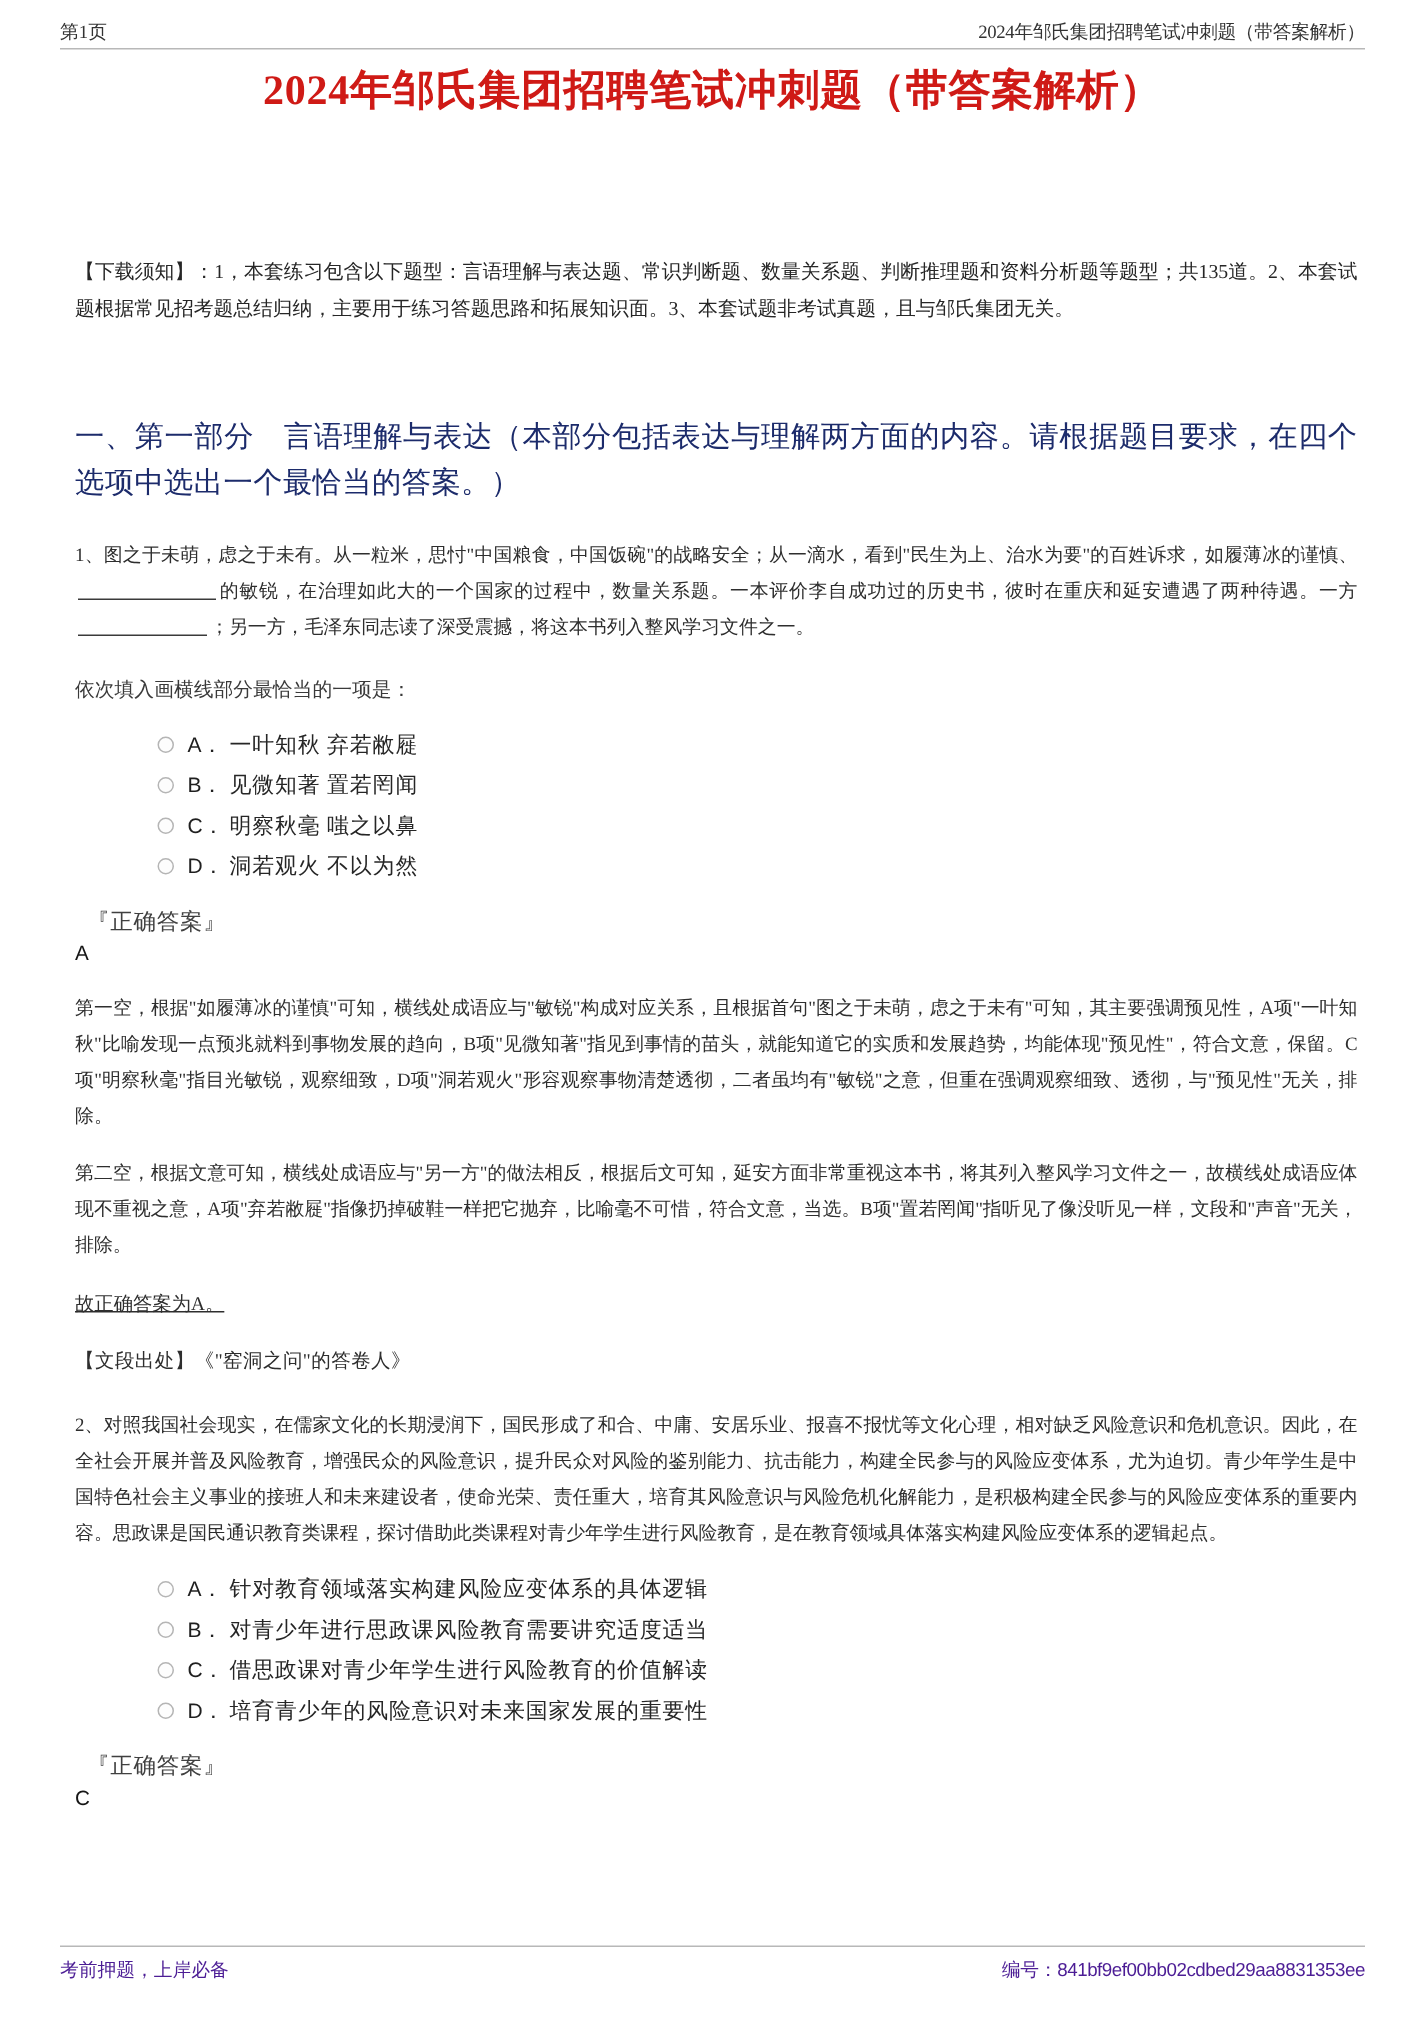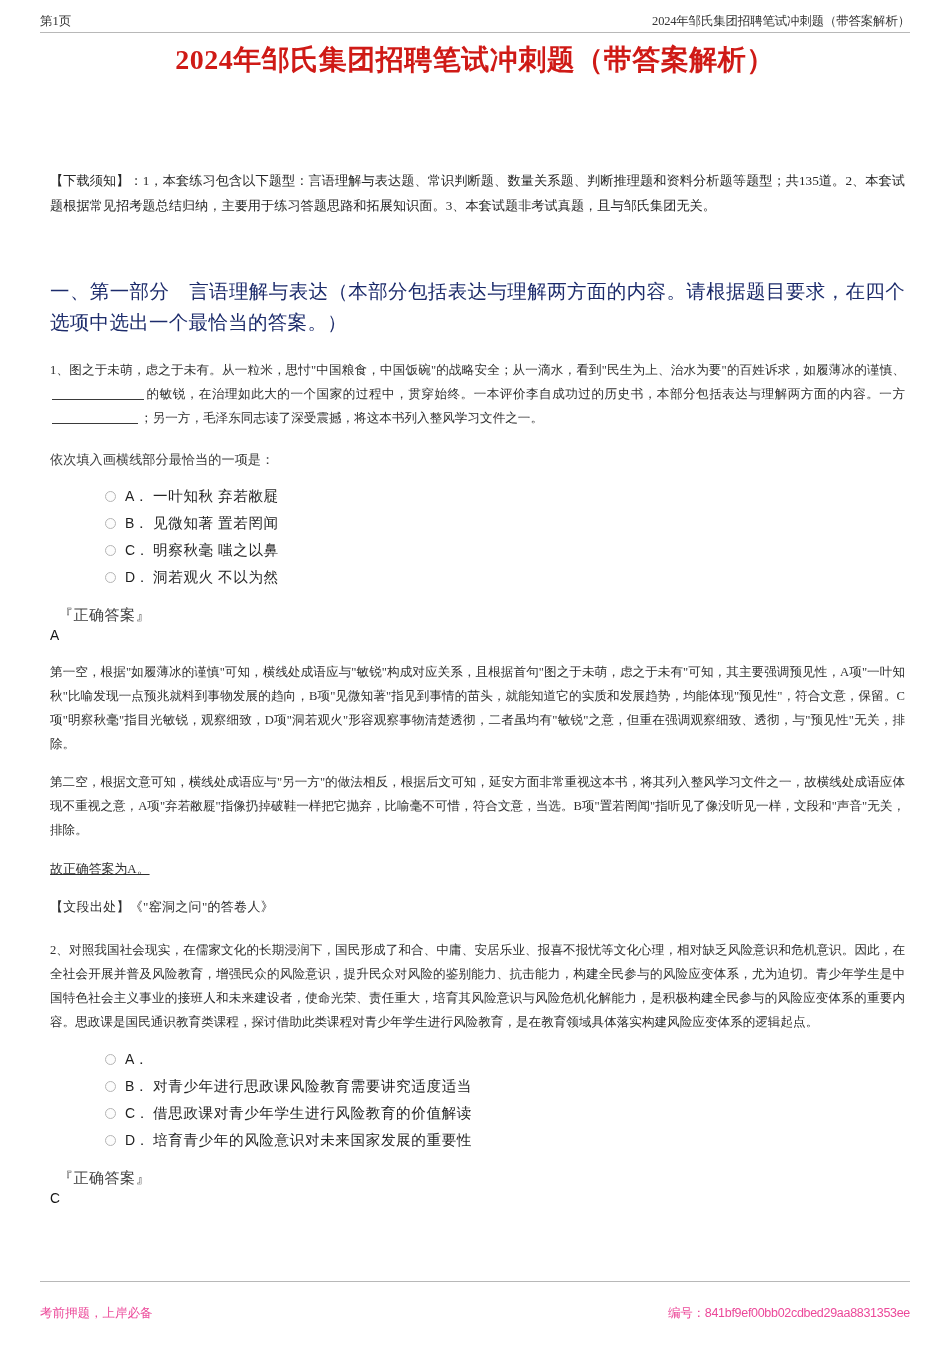--- a/index.html
+++ b/index.html
@@ -184,26 +184,26 @@
     letter-spacing: 0.3px;
   }
 
   
   .page-footer {
     position: absolute;
     bottom: 24px;
     left: 40px;
     right: 40px;
     border-top: 1px solid #b8b8b8;
-    padding-top: 23px;
+    padding-top: 7px;
     display: flex;
     align-items: flex-start;
     justify-content: space-between;
     font-size: 12.5px;
-    color: #ec4899;
+    color: #4c1d95;
     line-height: 16px;
   }
   .page-footer .ftr-right {
     white-space: nowrap;
     letter-spacing: -0.2px;
   }
   .page-footer .ftr-code {
     font-family: "Liberation Sans", sans-serif;
     font-size: 12.5px;
     letter-spacing: -0.3px;
@@ -221,21 +221,21 @@
 
 <div class="content">
 
   <div class="notice">【下载须知】：1，本套练习包含以下题型：言语理解与表达题、常识判断题、数量关系题、判断推理题和资料分析题等题型；共135道。2、本套试题根据常见招考题总结归纳，主要用于练习答题思路和拓展知识面。3、本套试题非考试真题，且与邹氏集团无关。</div>
 
   <div class="section-heading">一、第一部分　言语理解与表达（本部分包括表达与理解两方面的内容。请根据题目要求，在四个选项中选出一个最恰当的答案。）</div>
 
   <div class="q-block">
 
     <div class="q-stem">
-      <span>1、图之于未萌，虑之于未有。从一粒米，思忖"中国粮食，中国饭碗"的战略安全；从一滴水，看到"民生为上、治水为要"的百姓诉求，如履薄冰的谨慎、</span><span class="blank-line"></span><span>的敏锐，在治理如此大的一个国家的过程中，贯穿始终。一本评价李自成功过的历史书，本部分包括表达与理解两方面的内容。一方</span><span class="blank-line short"></span><span>；另一方，毛泽东同志读了深受震撼，将这本书列入整风学习文件之一。</span>
+      <span>1、图之于未萌，虑之于未有。从一粒米，思忖"中国粮食，中国饭碗"的战略安全；从一滴水，看到"民生为上、治水为要"的百姓诉求，如履薄冰的谨慎、</span><span class="blank-line"></span><span>的敏锐，在治理如此大的一个国家的过程中，数量关系题。一本评价李自成功过的历史书，彼时在重庆和延安遭遇了两种待遇。一方</span><span class="blank-line short"></span><span>；另一方，毛泽东同志读了深受震撼，将这本书列入整风学习文件之一。</span>
     </div>
 
     <div class="q-prompt">依次填入画横线部分最恰当的一项是：</div>
 
     <div class="options">
       <div class="option-row">
         <span class="radio"></span>
         <span class="opt-letter">A．</span>
         <span class="opt-text">一叶知秋 弃若敝屣</span>
       </div>
@@ -267,20 +267,21 @@
 
   <div class="q-block">
 
     <div class="q-stem">2、对照我国社会现实，在儒家文化的长期浸润下，国民形成了和合、中庸、安居乐业、报喜不报忧等文化心理，相对缺乏风险意识和危机意识。因此，在全社会开展并普及风险教育，增强民众的风险意识，提升民众对风险的鉴别能力、抗击能力，构建全民参与的风险应变体系，尤为迫切。青少年学生是中国特色社会主义事业的接班人和未来建设者，使命光荣、责任重大，培育其风险意识与风险危机化解能力，是积极构建全民参与的风险应变体系的重要内容。思政课是国民通识教育类课程，探讨借助此类课程对青少年学生进行风险教育，是在教育领域具体落实构建风险应变体系的逻辑起点。</div>
 
 
     <div class="options">
       <div class="option-row">
         <span class="radio"></span>
         <span class="opt-letter">A．</span>
+        <span class="opt-text">针对教育领域落实构建风险应变体系的具体逻辑</span>
       </div>
       <div class="option-row">
         <span class="radio"></span>
         <span class="opt-letter">B．</span>
         <span class="opt-text">对青少年进行思政课风险教育需要讲究适度适当</span>
       </div>
       <div class="option-row">
         <span class="radio"></span>
         <span class="opt-letter">C．</span>
         <span class="opt-text">借思政课对青少年学生进行风险教育的价值解读</span>

